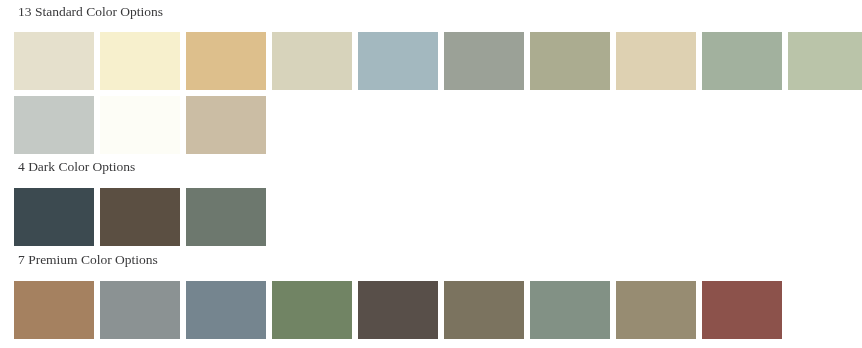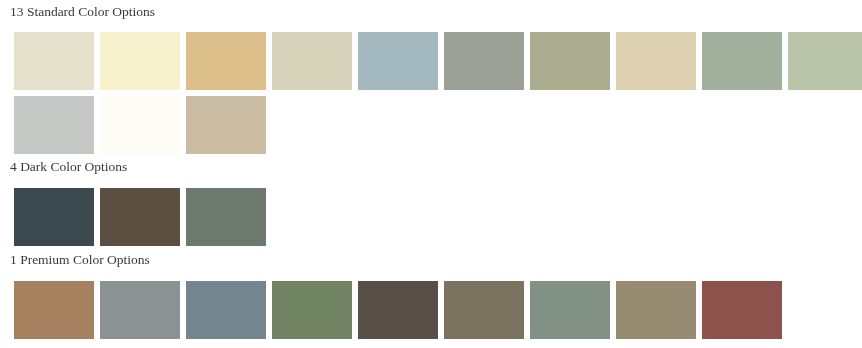--- a/index.html
+++ b/index.html
@@ -19,21 +19,21 @@
     position: relative;
     width: 862px;
     height: 348px;
     background: #ffffff;
   }
   .section-label {
     font-family: "Liberation Serif", "DejaVu Serif", serif;
     font-size: 13.5px;
     line-height: 16px;
     color: #39393b;
-    padding-left: 10px;
+    padding-left: 18px;
     white-space: nowrap;
   }
   .swatch-row {
     display: flex;
     flex-wrap: nowrap;
     padding-left: 14px;
   }
   .swatch {
     width: 80px;
     height: 58px;
@@ -76,21 +76,21 @@
     </div>
 
   <div class="section-label sec-dark-label">4 Dark Color Options</div>
 
   <div class="swatch-row sec-dark-row">
       <div class="swatch" style="background-color: rgb(60, 74, 80);"></div>
       <div class="swatch" style="background-color: rgb(91, 79, 66);"></div>
       <div class="swatch" style="background-color: rgb(109, 120, 110);"></div>
     </div>
 
-  <div class="section-label sec-premium-label">1 Premium Color Options</div>
+  <div class="section-label sec-premium-label">7 Premium Color Options</div>
 
   <div class="swatch-row sec-premium-row">
       <div class="swatch" style="background-color: rgb(165, 129, 96);"></div>
       <div class="swatch" style="background-color: rgb(139, 146, 147);"></div>
       <div class="swatch" style="background-color: rgb(117, 133, 143);"></div>
       <div class="swatch" style="background-color: rgb(113, 132, 100);"></div>
       <div class="swatch" style="background-color: rgb(88, 79, 73);"></div>
       <div class="swatch" style="background-color: rgb(123, 115, 95);"></div>
       <div class="swatch" style="background-color: rgb(130, 145, 133);"></div>
       <div class="swatch" style="background-color: rgb(151, 140, 114);"></div>

